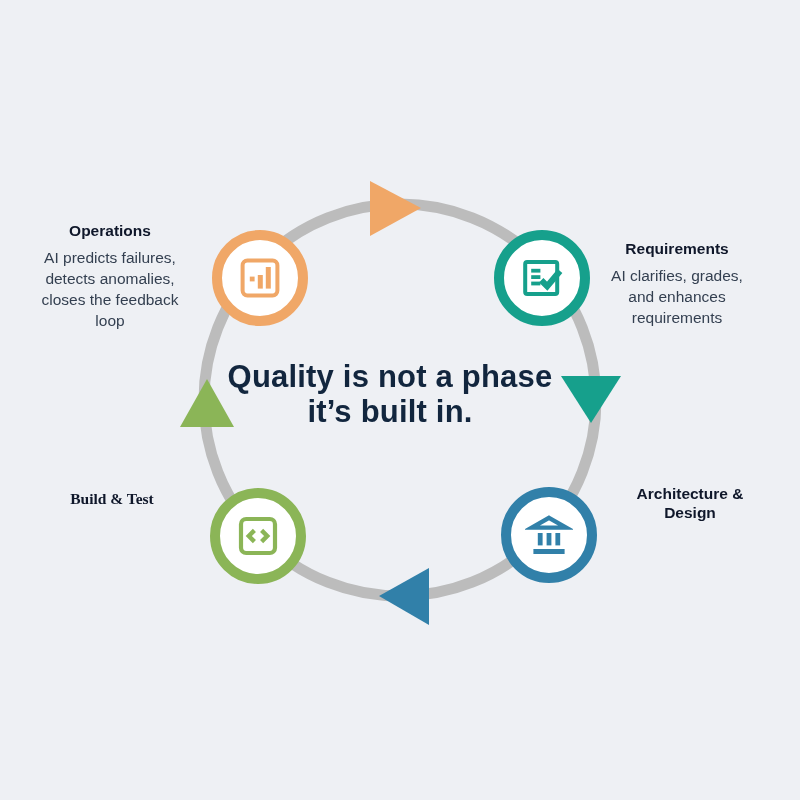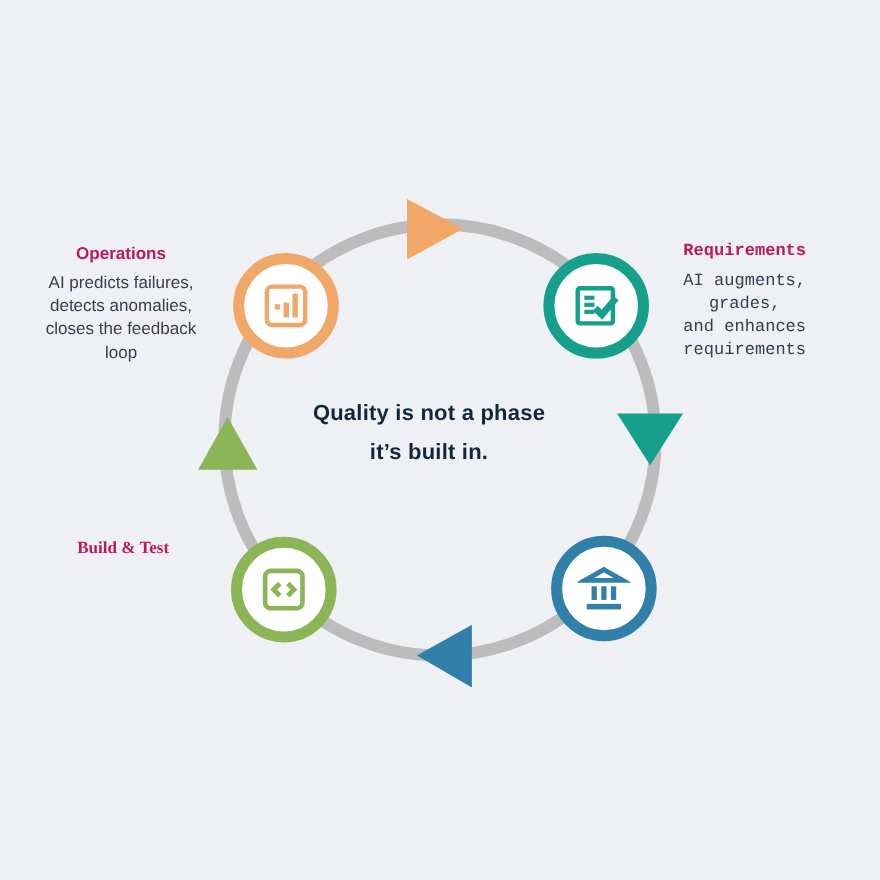--- a/index.html
+++ b/index.html
@@ -14,29 +14,29 @@
     display:flex;align-items:center;justify-content:center;box-sizing:content-box;
   }
   .node svg{width:48px;height:48px;display:block;}
   .b-orange{border-color:#f0a767}.b-teal{border-color:#16a08c}
   .b-blue{border-color:#3180a9}.b-green{border-color:#8bb557}
   .st{fill:none;stroke-linejoin:miter;stroke-linecap:butt;}
   .s-orange{stroke:#f0a767}.s-teal{stroke:#16a08c}.s-blue{stroke:#3180a9}.s-green{stroke:#8bb557}
   .f-orange{fill:#f0a767}.f-teal{fill:#16a08c}.f-blue{fill:#3180a9}.f-green{fill:#8bb557}
   .phase-text{position:absolute;width:170px;text-align:center;}
   .phase-title{
-    font-weight:bold;font-size:15.5px;line-height:1.25;color:#be185d;
+    font-weight:bold;font-size:15.5px;line-height:1.25;color:#0f172a;
     margin:0 0 7px 0;white-space:pre-line;
   }
   .phase-desc{
     font-size:15.5px;line-height:21px;color:#333f50;white-space:pre-line;margin:0;
   }
   .center-title{
     position:absolute;left:0;top:359px;width:780px;text-align:center;
-    font-size:20px;font-weight:bold;line-height:35px;color:#12263e;
+    font-size:31px;font-weight:bold;line-height:35px;color:#12263e;
     white-space:pre-line;letter-spacing:0.2px;
   }
 </style>
 </head>
 <body>
 
 <div class="canvas">
 
   <svg class="ring-svg" width="800" height="800" viewBox="0 0 800 800">
     <circle cx="400" cy="400" r="196" fill="none" stroke="#bcbcbc" stroke-width="11"></circle>
@@ -87,27 +87,29 @@
   </div>
 
   <div class="phase-text" style="left:25px;top:221px;">
     <div class="phase-title">Operations</div>
     <div class="phase-desc">AI predicts failures,
 detects anomalies,
 closes the feedback
 loop</div>
   </div>
 
-  <div class="phase-text" style="left:592px;top:219px;font-family:Liberation Mono, monospace;">
+  <div class="phase-text" style="left:592px;top:239px;">
     <div class="phase-title">Requirements</div>
-    <div class="phase-desc">AI augments, grades,
+    <div class="phase-desc">AI clarifies, grades,
 and enhances
 requirements</div>
   </div>
 
   <div class="phase-text" style="left:605px;top:484px;">
+    <div class="phase-title">Architecture &amp;
+Design</div>
   </div>
 
   <div class="phase-text" style="left:27px;top:489px;font-family:Liberation Serif, serif;">
     <div class="phase-title">Build &amp; Test</div>
   </div>
 
 </div>
 
 </body></html>

